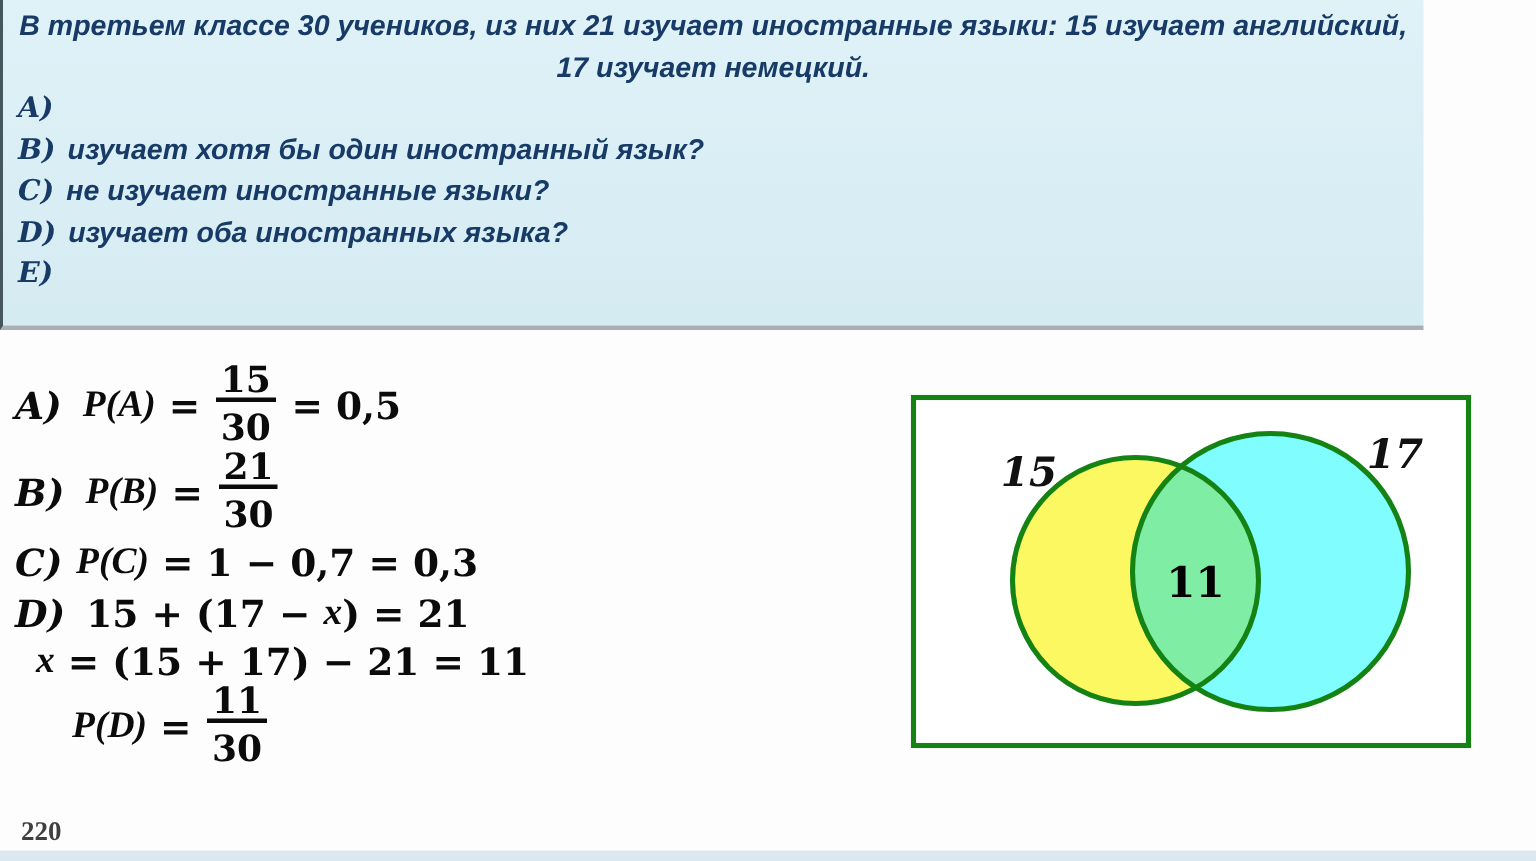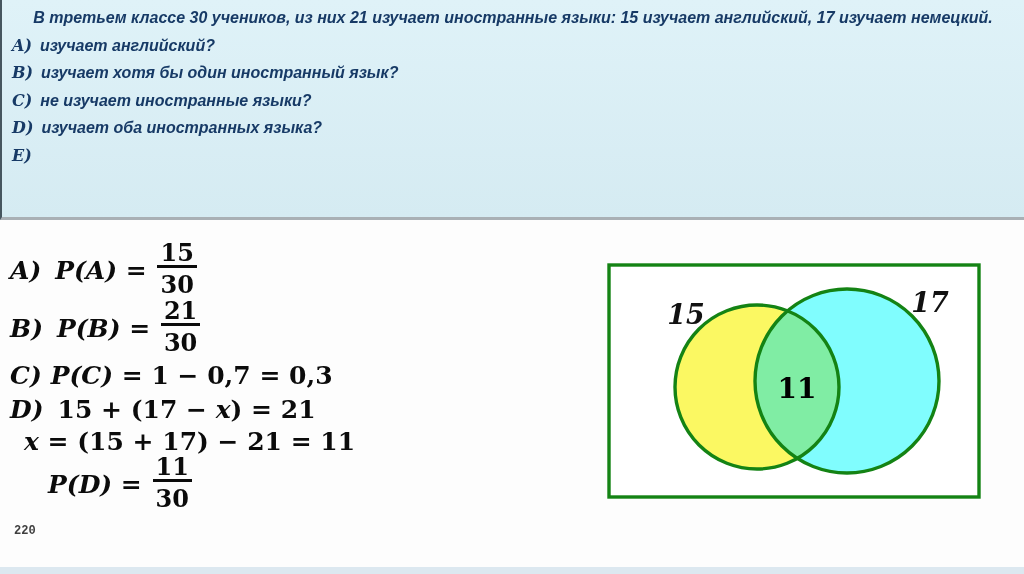--- a/index.html
+++ b/index.html
@@ -5,28 +5,28 @@
   * { margin:0; padding:0; box-sizing:border-box; }
   html,body { width:1024px; height:574px; overflow:hidden; }
   body {
     position:relative;
     background:#fdfdfd;
     font-family:"Liberation Sans", sans-serif;
   }
 
   
   .problem-panel {
-    position:absolute; top:0; left:0; width:1024px; height:220px;
+    position:absolute; top:0; left:0; width:949px; height:220px;
     background:linear-gradient(#dff2f8, #d5ebf2);
     border-bottom:3px solid #a9b0b5;
     border-left:2px solid #46565f;
     padding:4px 8px 0 8px;
     color:#173a66;
     font-weight:bold; font-style:italic;
-    font-size:16px; line-height:27.5px;
+    font-size:19px; line-height:27.5px;
   }
   .intro-block { text-align:center; }
   .q-item { text-align:left; padding-left:2px; display:flex; align-items:baseline; }
   .q-label {
     font-family:"DejaVu Serif", serif;
     font-style:italic; font-weight:bold;
     margin-right:8px; white-space:pre;
   }
 
   
@@ -36,31 +36,31 @@
     font-weight:bold; color:#0b0b0b; font-size:25px;
   }
   .f-row { position:absolute; left:0; display:flex; align-items:center; white-space:pre; }
   .row-a  { top:4px;   height:56px; }
   .row-b  { top:62px;  height:56px; }
   .row-c  { top:122px; height:30px; }
   .row-d  { top:156px; height:30px; }
   .row-x  { top:188px; height:30px; margin-left:14px; }
   .row-pd { top:218px; height:56px; margin-left:38px; }
   .f-label { font-style:italic; margin-right:14px; }
-  .f-var, .f-func { font-style:italic; }
+  .f-var, .f-func { font-style:italic;font-family:Liberation Serif, serif; }
   .frac { display:inline-flex; flex-direction:column; align-items:center;
           font-size:24px; line-height:25px; margin:0 2px; }
   .frac .num { border-bottom:3px solid #0b0b0b; padding:0 3px 0 3px; }
   .frac .den { padding:4px 3px; }
 
   
   .page-number {
-    position:absolute; left:14px; top:524px;
-    font-size:12px; font-weight:bold; color:#3f3f3f;
-    font-family:Liberation Mono, monospace;
+    position:absolute; left:14px; top:544px;
+    font-size:18px; font-weight:bold; color:#3f3f3f;
+    font-family:Liberation Serif, serif;
   }
 
   
   .venn-wrap { position:absolute; left:596px; top:252px; width:400px; height:258px; }
   .venn-label { font-family:"DejaVu Serif", serif; font-style:italic; font-weight:bold; font-size:27px; }
   .venn-count { font-family:"DejaVu Serif", serif; font-weight:bold; font-size:28px; }
 
   
   .bottom-strip {
     position:absolute; left:0; bottom:0; width:1024px; height:7px;
@@ -68,21 +68,20 @@
   }
 </style>
 </head>
 <body>
 
 <div class="problem-panel">
   <div class="intro-block">В третьем классе 30 учеников, из них 21 изучает иностранные языки: 15 изучает английский, 17 изучает немецкий.</div>
 
   <div class="q-item">
     <span class="q-label">A)</span>
-    <span>изучает английский?</span>
   </div>
   <div class="q-item">
     <span class="q-label">B)</span>
     <span>изучает хотя бы один иностранный язык?</span>
   </div>
   <div class="q-item">
     <span class="q-label">C)</span>
     <span>не изучает иностранные языки?</span>
   </div>
   <div class="q-item">
@@ -97,20 +96,21 @@
 <div class="solution">
 
   <div class="f-row row-a">
     <span class="f-label">A)</span>
     <span class="f-func">P(A)</span>
     <span> = </span>
     <span class="frac">
       <span class="num">15</span>
       <span class="den">30</span>
     </span>
+    <span> = 0,5</span>
   </div>
 
   <div class="f-row row-b">
     <span class="f-label">B)</span>
     <span class="f-func">P(B)</span>
     <span> = </span>
     <span class="frac">
       <span class="num">21</span>
       <span class="den">30</span>
     </span>

